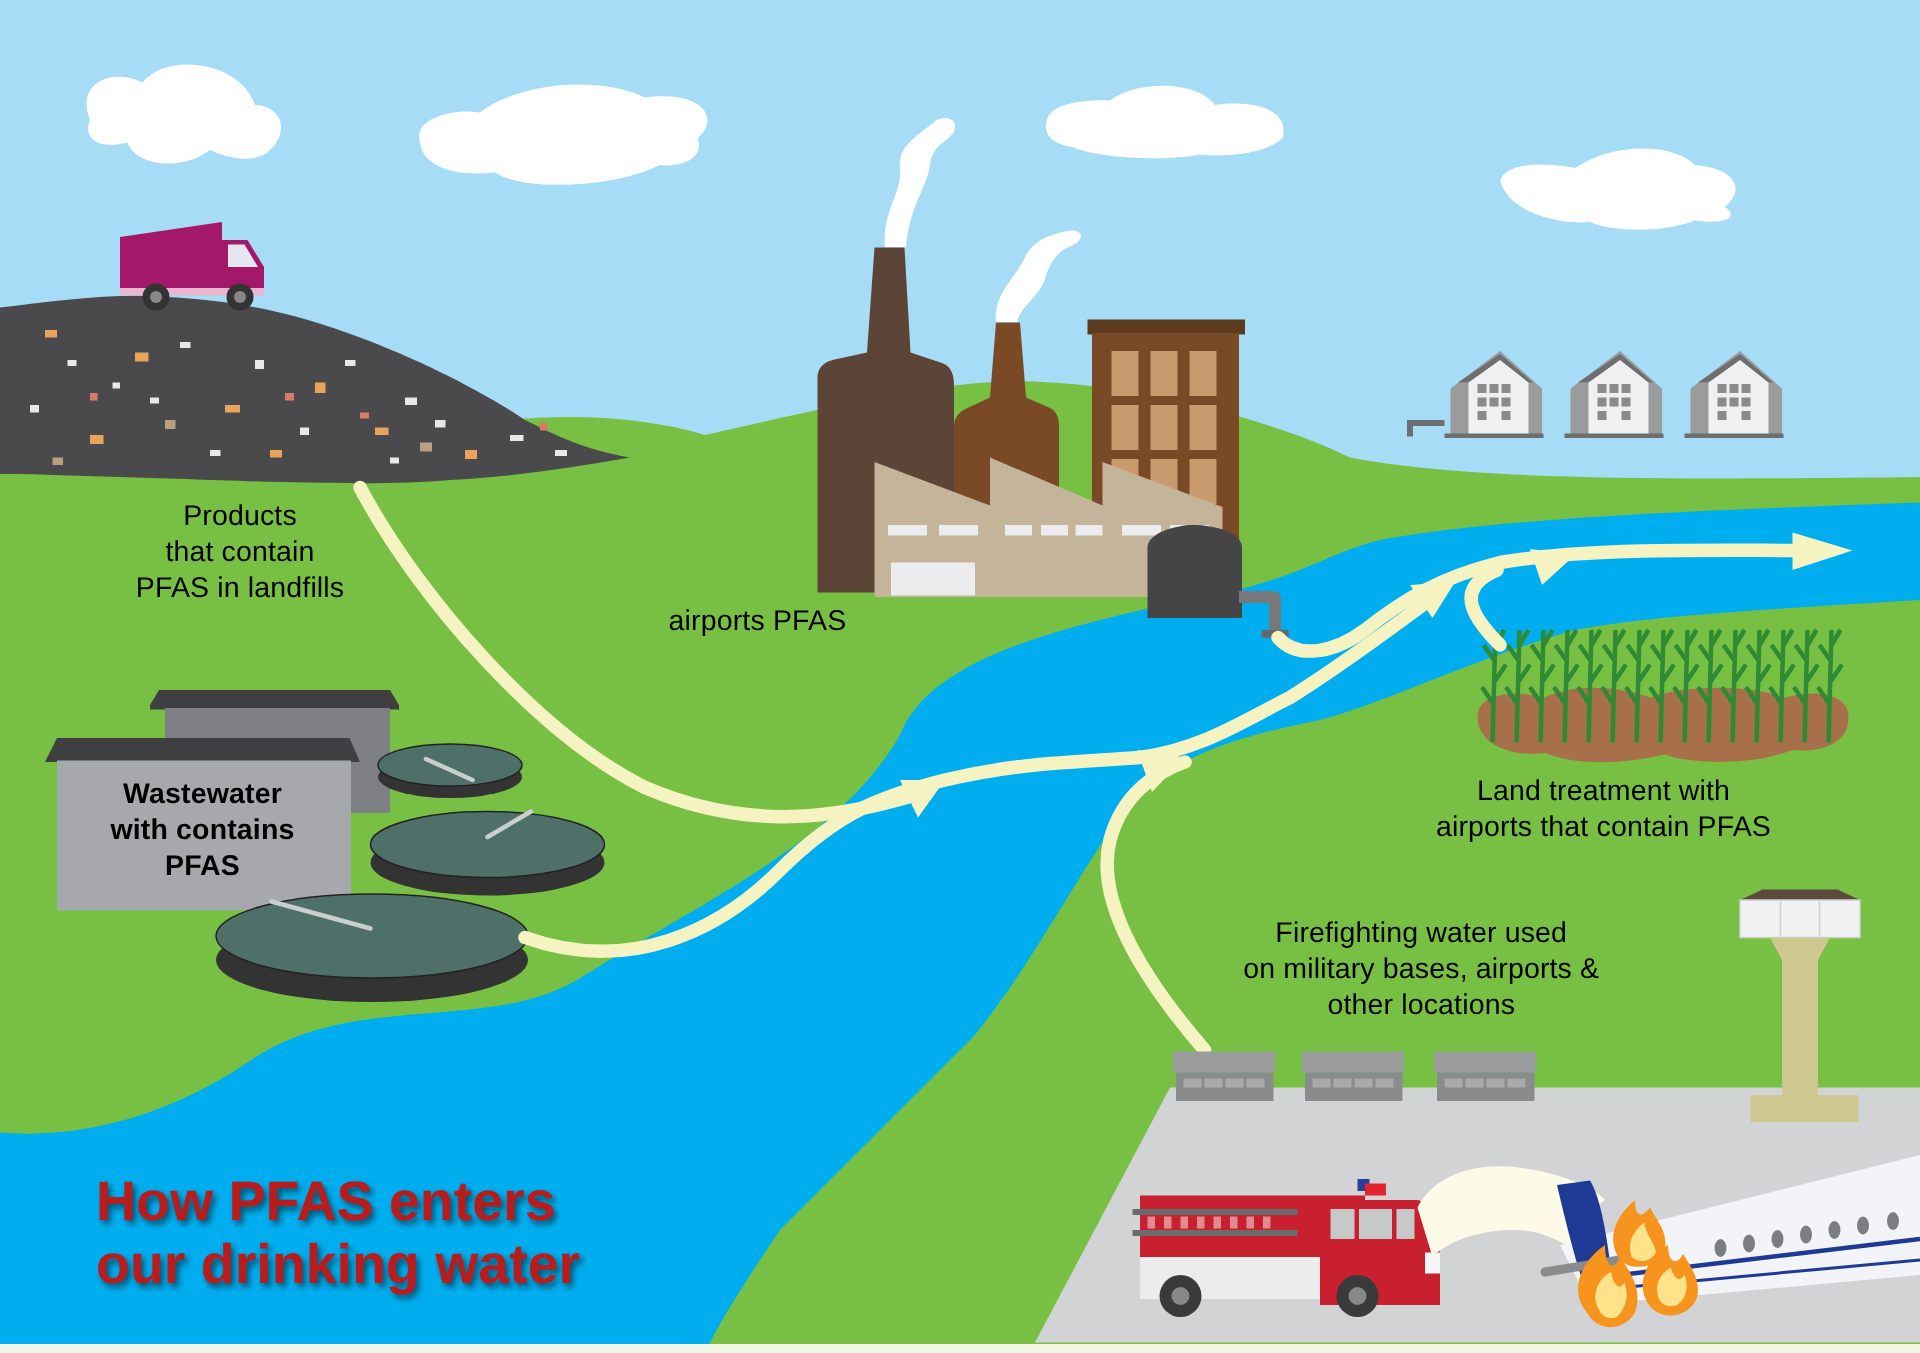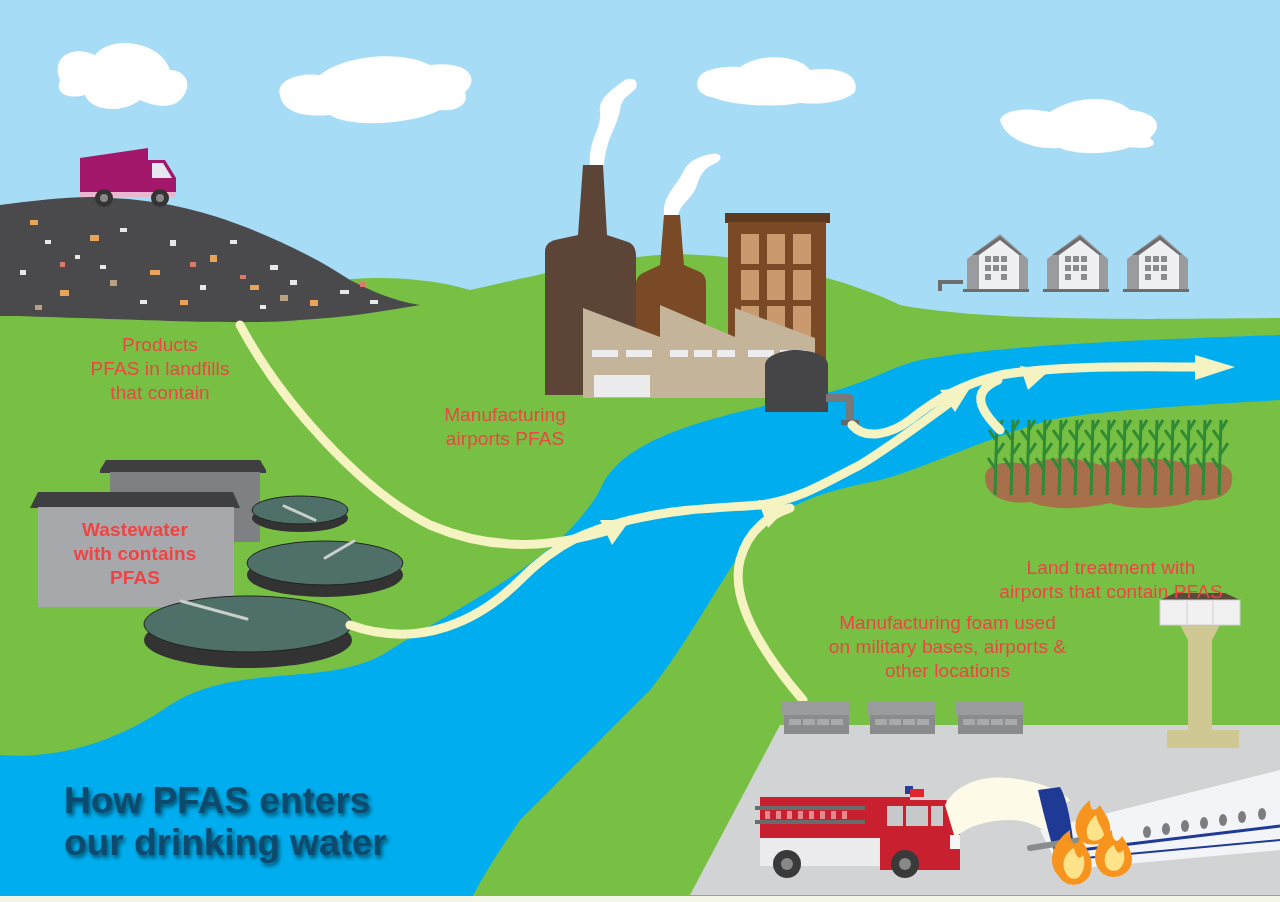--- a/index.html
+++ b/index.html
@@ -1,24 +1,24 @@
 <!DOCTYPE html>
 <html><head>
 <meta charset="utf-8">
 <style>
   html, body { margin: 0; padding: 0; background: #ffffff; }
   body { width: 1280px; height: 902px; overflow: hidden; position: relative; font-family: "Liberation Sans", "DejaVu Sans", sans-serif; }
   #scene { position: absolute; left: 0; top: 0; width: 1280px; height: 902px; }
   .label {
-    position: absolute; color: #ef4444; font-family: "Liberation Sans", "DejaVu Sans", sans-serif;
+    position: absolute; color: #000000; font-family: "Liberation Sans", "DejaVu Sans", sans-serif;
     font-size: 19px; line-height: 24px; text-align: center; font-weight: normal; letter-spacing: 0.1px;
   }
   .label span { display: block; }
   #title {
-    position: absolute; left: 64px; top: 780px; color: #0c4a6e;
+    position: absolute; left: 64px; top: 780px; color: #b91c1c;
     font-family: "Liberation Sans", "DejaVu Sans", sans-serif; font-weight: bold;
     font-size: 37px; line-height: 42px; text-shadow: 2px 3px 4px rgba(0,0,0,0.55);
   }
   #title span { display: block; }
 </style>
 </head>
 <body>
 
 <svg id="scene" viewBox="0 0 1280 902" xmlns="http://www.w3.org/2000/svg">
 
@@ -348,42 +348,41 @@
     <path d="M1066 873 C1060 863 1066 852 1074 848 C1076 858 1080 860 1083 855 C1086 864 1084 872 1078 878 C1073 880 1068 878 1066 873 Z" fill="#ffe38a"></path>
     <path d="M1098 868 C1090 853 1100 838 1112 830 C1112 842 1118 844 1122 836 C1130 848 1135 858 1130 868 C1122 880 1105 880 1098 868 Z" fill="#f7941d"></path>
     <path d="M1106 866 C1102 856 1108 848 1114 845 C1116 853 1120 855 1123 850 C1126 858 1124 866 1118 870 C1112 872 1108 870 1106 866 Z" fill="#ffe38a"></path>
   </g>
 
   <rect x="0" y="896" width="1280" height="6" fill="#f3f6e6"></rect>
 </svg>
 
 <div class="label" style="left:30px; top:333px; width:260px;">
   <span>Products</span>
+  <span>that contain</span>
   <span>PFAS in landfills</span>
-  <span>that contain</span>
 </div>
 
 <div class="label" style="left:405px; top:403px; width:200px;">
-  <span>Manufacturing</span>
   <span>airports PFAS</span>
 </div>
 
 <div class="label" style="left:40px; top:518px; width:190px;font-weight:bold;">
   <span>Wastewater</span>
   <span>with contains</span>
   <span>PFAS</span>
 </div>
 
-<div class="label" style="left:951px; top:516px; width:320px;margin-top:40px;">
+<div class="label" style="left:909px; top:516px; width:320px;">
   <span>Land treatment with</span>
   <span>airports that contain PFAS</span>
 </div>
 
 <div class="label" style="left:775px; top:611px; width:345px;">
-  <span>Manufacturing foam used</span>
+  <span>Firefighting water used</span>
   <span>on military bases, airports &amp;</span>
   <span>other locations</span>
 </div>
 
 <div id="title">
   <span>How PFAS enters</span>
   <span>our drinking water</span>
 </div>
 
 </body></html>

